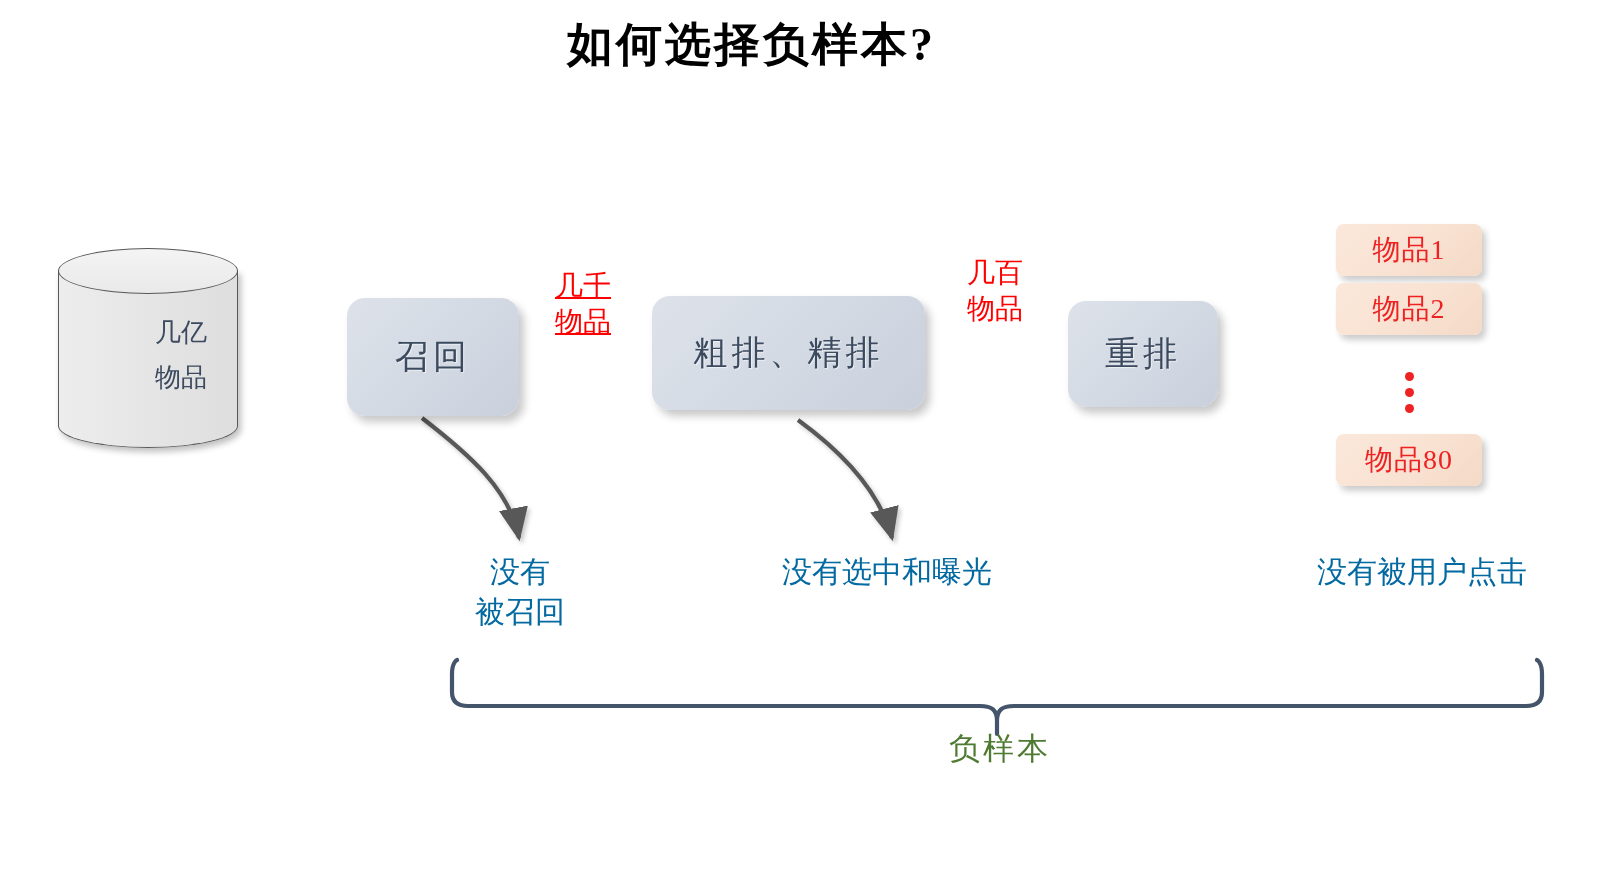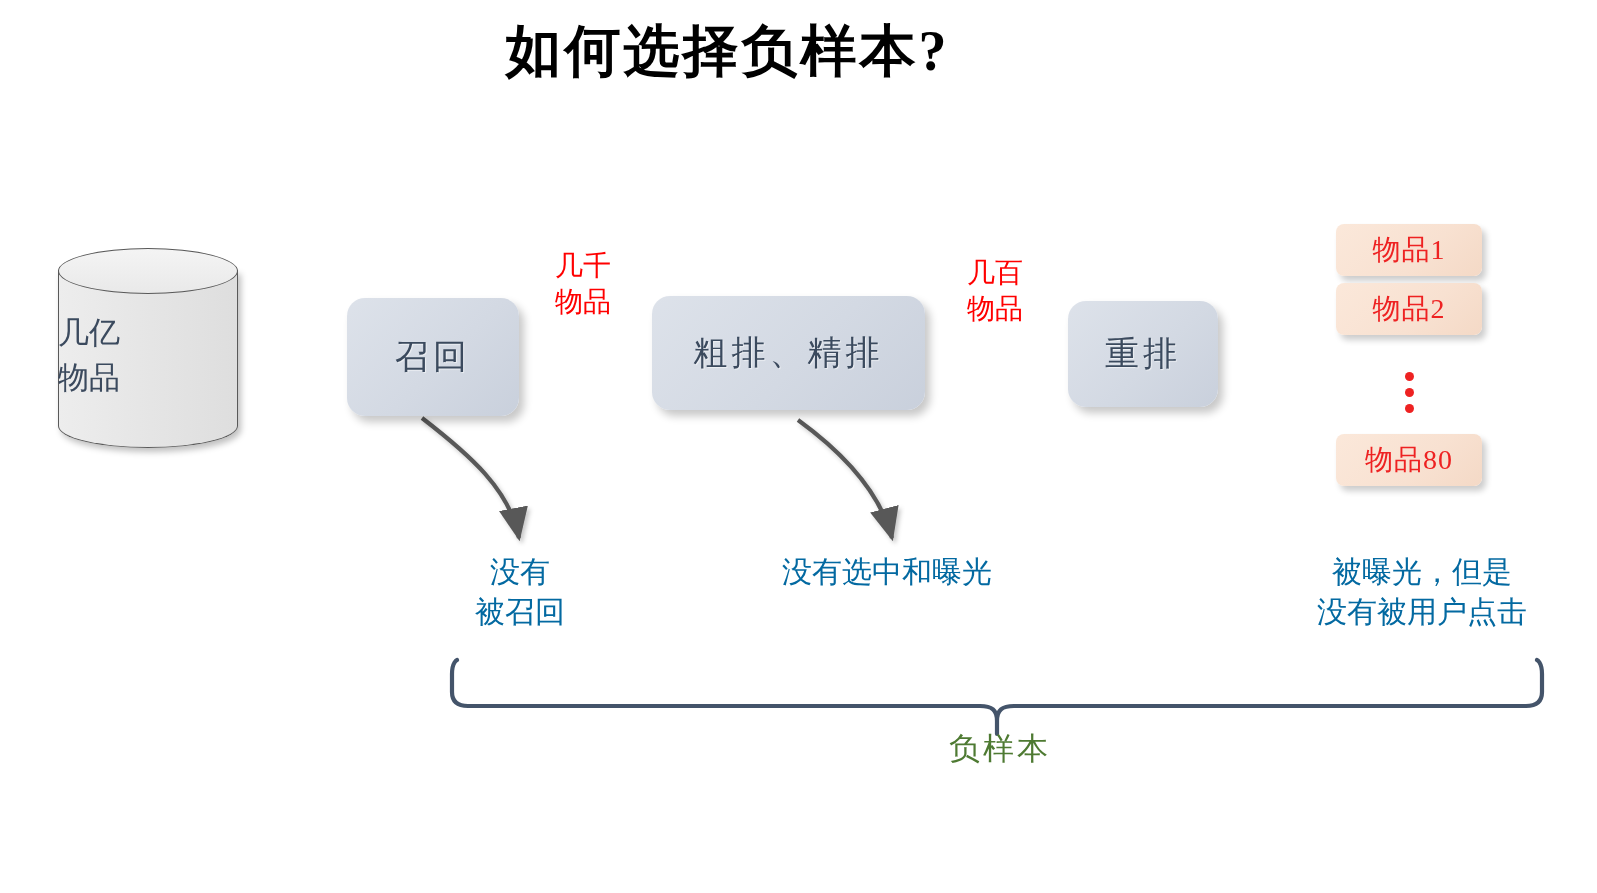--- a/index.html
+++ b/index.html
@@ -23,25 +23,26 @@
   }
 
   .abs { position: absolute; }
 
   
   #title {
     left: 0;
     top: 14px;
     width: 1455px;
     text-align: center;
-    font-size: 56px;
+    font-size: 46px;
     font-weight: bold;
     color: #000000;
     letter-spacing: 3px;
     font-family: "Liberation Serif", "DejaVu Serif", serif;
+    padding-left: 24px;
   }
 
   
   #cylinder {
     left: 58px;
     top: 248px;
     width: 182px;
     height: 222px;
   }
   #cyl-body {
@@ -66,24 +67,26 @@
     border: 1.6px solid #595959;
     box-sizing: border-box;
     border-radius: 50%;
     background: linear-gradient(to bottom, #f4f4f4, #e9e9e9);
   }
   #cyl-label {
     position: absolute;
     left: 0;
     top: 62px;
     width: 182px;
-    font-size: 31px;
+    text-align: center;
+    font-size: 26px;
     line-height: 45px;
     color: #3b4a5e;
     font-family: "Liberation Serif", "DejaVu Serif", serif;
+    padding-left: 32px;
   }
 
   
   .stage-box {
     background: linear-gradient(135deg, #dde2ea 0%, #d3d9e3 55%, #c9d0dc 100%);
     border-radius: 18px;
     box-shadow: 5px 6px 8px rgba(0,0,0,0.22);
     display: flex;
     align-items: center;
     justify-content: center;
@@ -101,21 +104,21 @@
   #box-rerank   { left: 1068px; top: 301px; width: 150px; height: 106px; }
 
   
   .flow-label {
     color: #ff0000;
     font-size: 28px;
     line-height: 36px;
     text-align: center;
     font-family: "Liberation Serif", "DejaVu Serif", serif;
   }
-  #flow-1 { left: 523px; top: 248px; width: 120px; }
+  #flow-1 { left: 523px; top: 268px; width: 120px; text-decoration: underline; }
   #flow-2 { left: 935px; top: 255px; width: 120px; }
 
   
   .item-box {
     background: linear-gradient(135deg, #fbe8da 0%, #f8e1d1 60%, #f4d9c6 100%);
     border-radius: 8px;
     box-shadow: 4px 5px 6px rgba(0,0,0,0.2);
     display: flex;
     align-items: center;
     justify-content: center;
@@ -266,17 +269,16 @@
 <div class="abs note" id="note-1">
   <div>没有</div>
   <div>被召回</div>
 </div>
 
 <div class="abs note" id="note-2">
   <div>没有选中和曝光</div>
 </div>
 
 <div class="abs note" id="note-3">
-  <div>被曝光，但是</div>
   <div>没有被用户点击</div>
 </div>
 
 <div class="abs" id="brace-label">负样本</div>
 
 </body></html>

